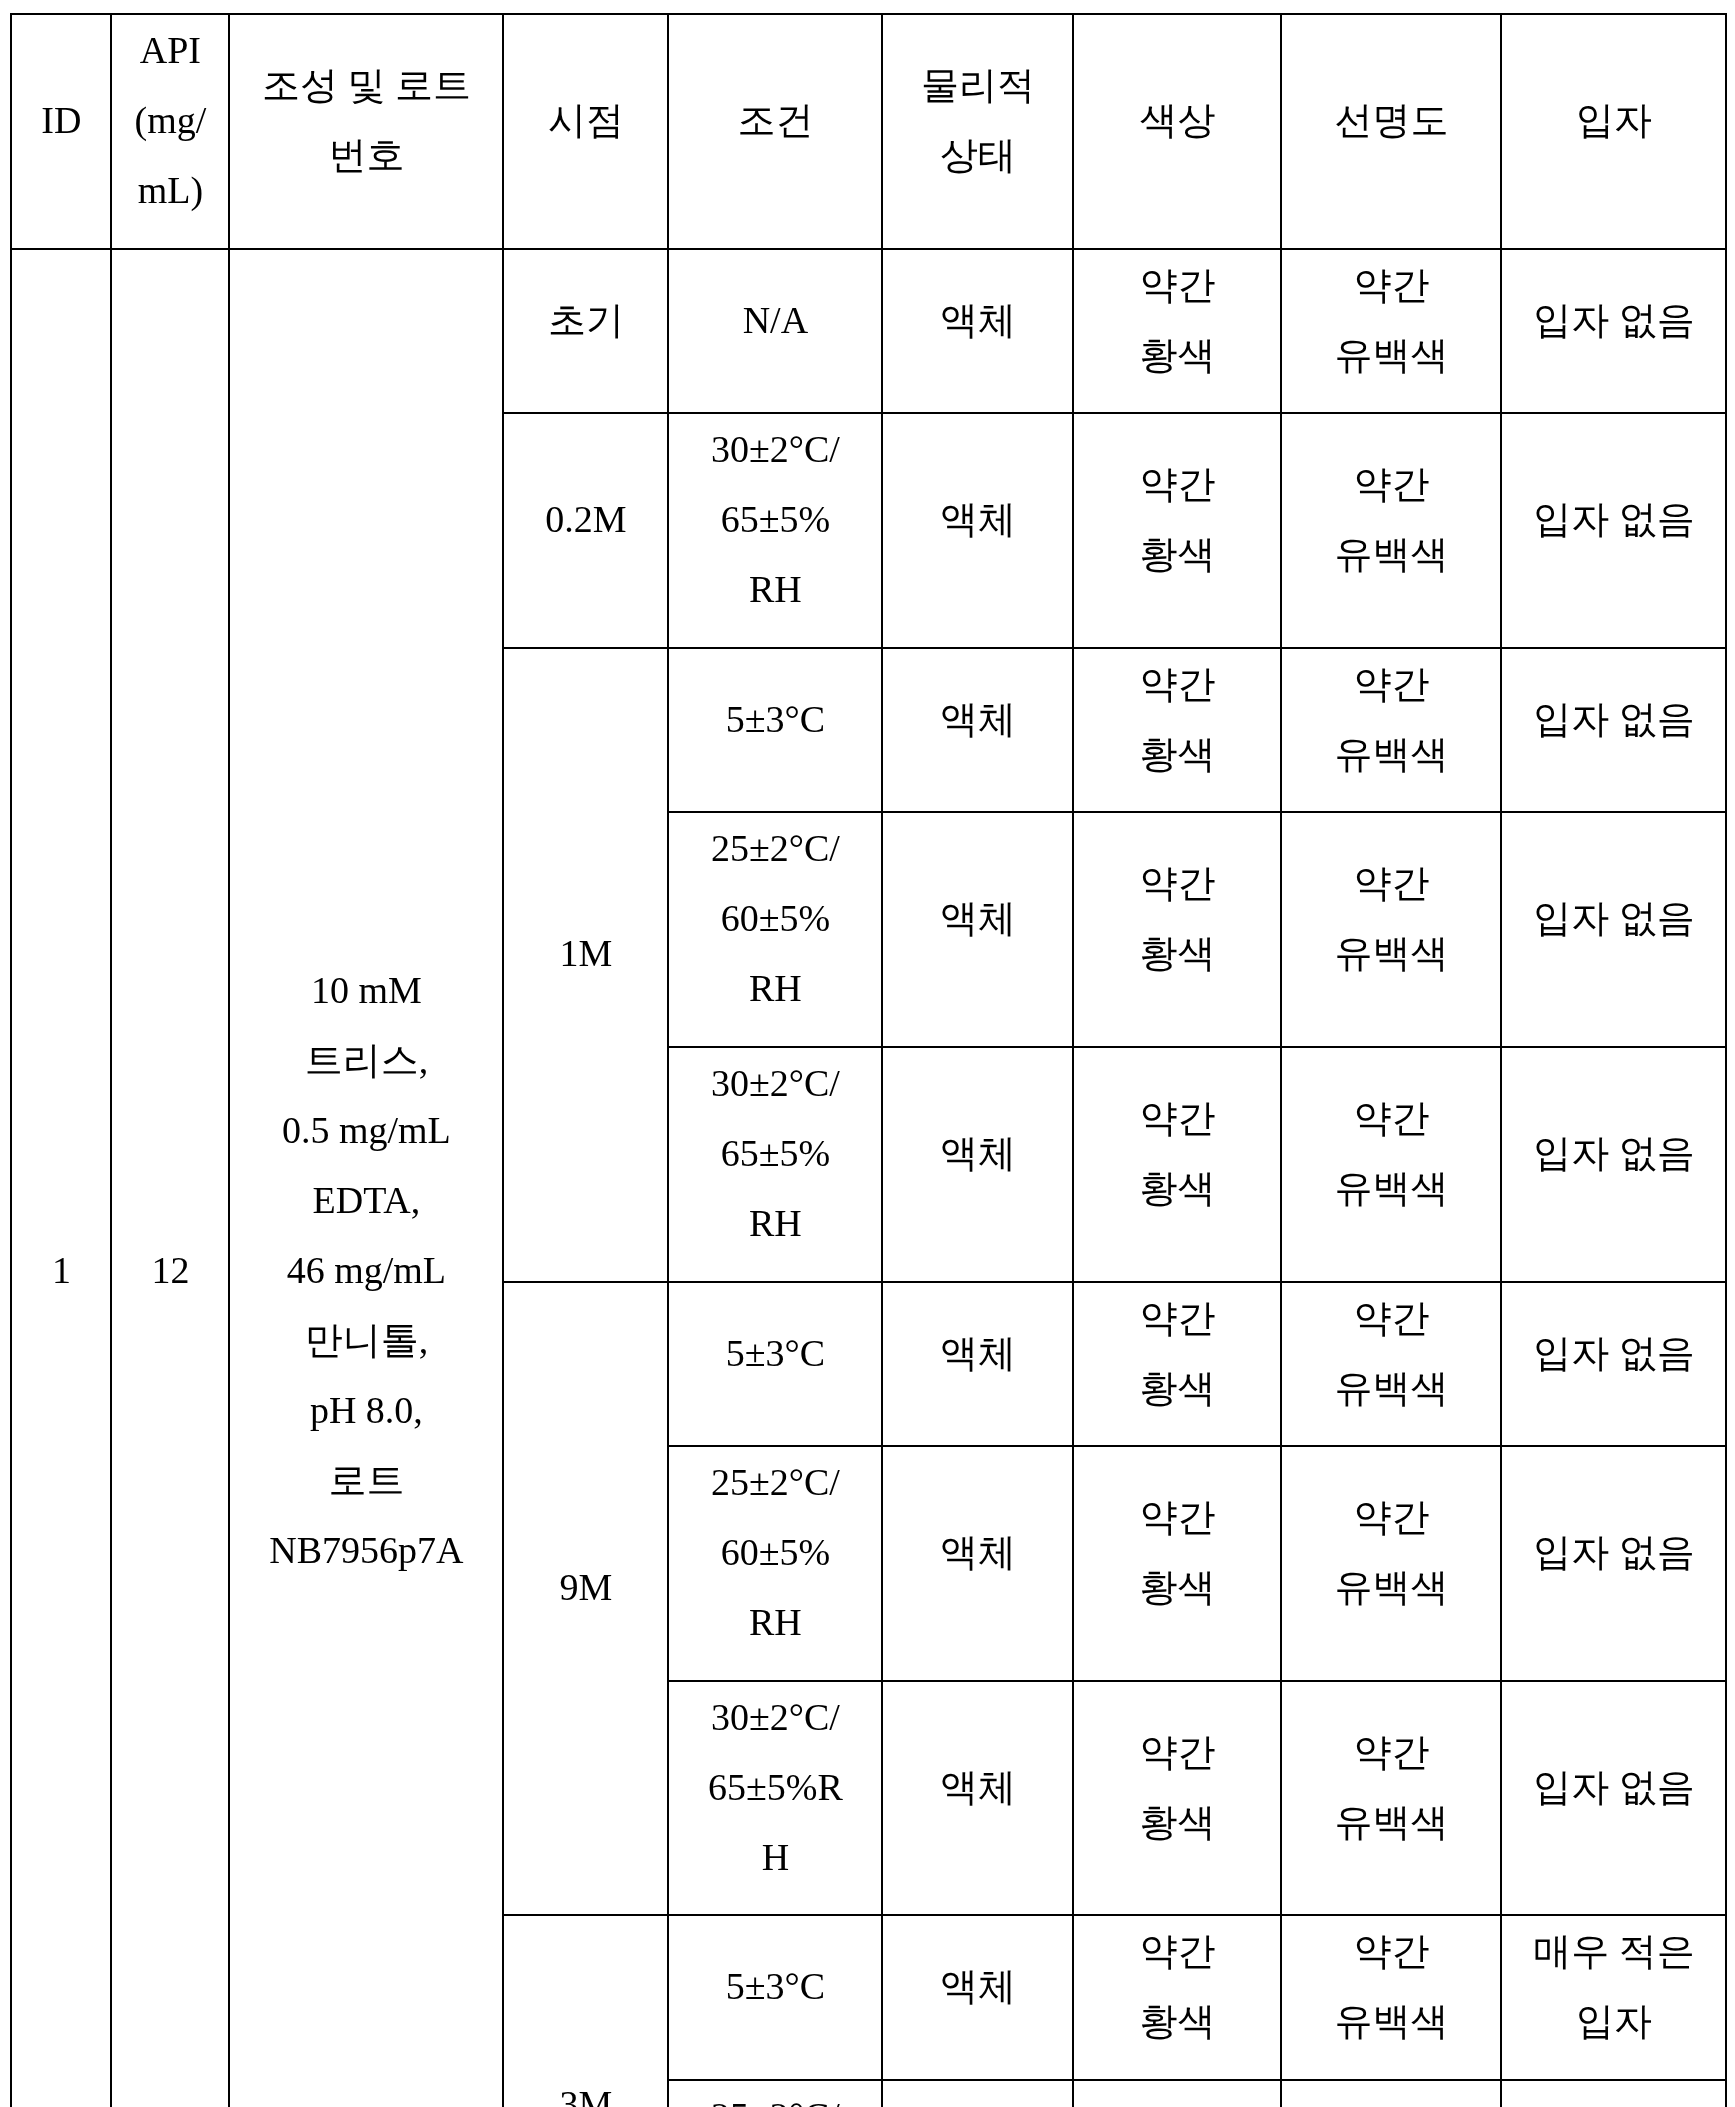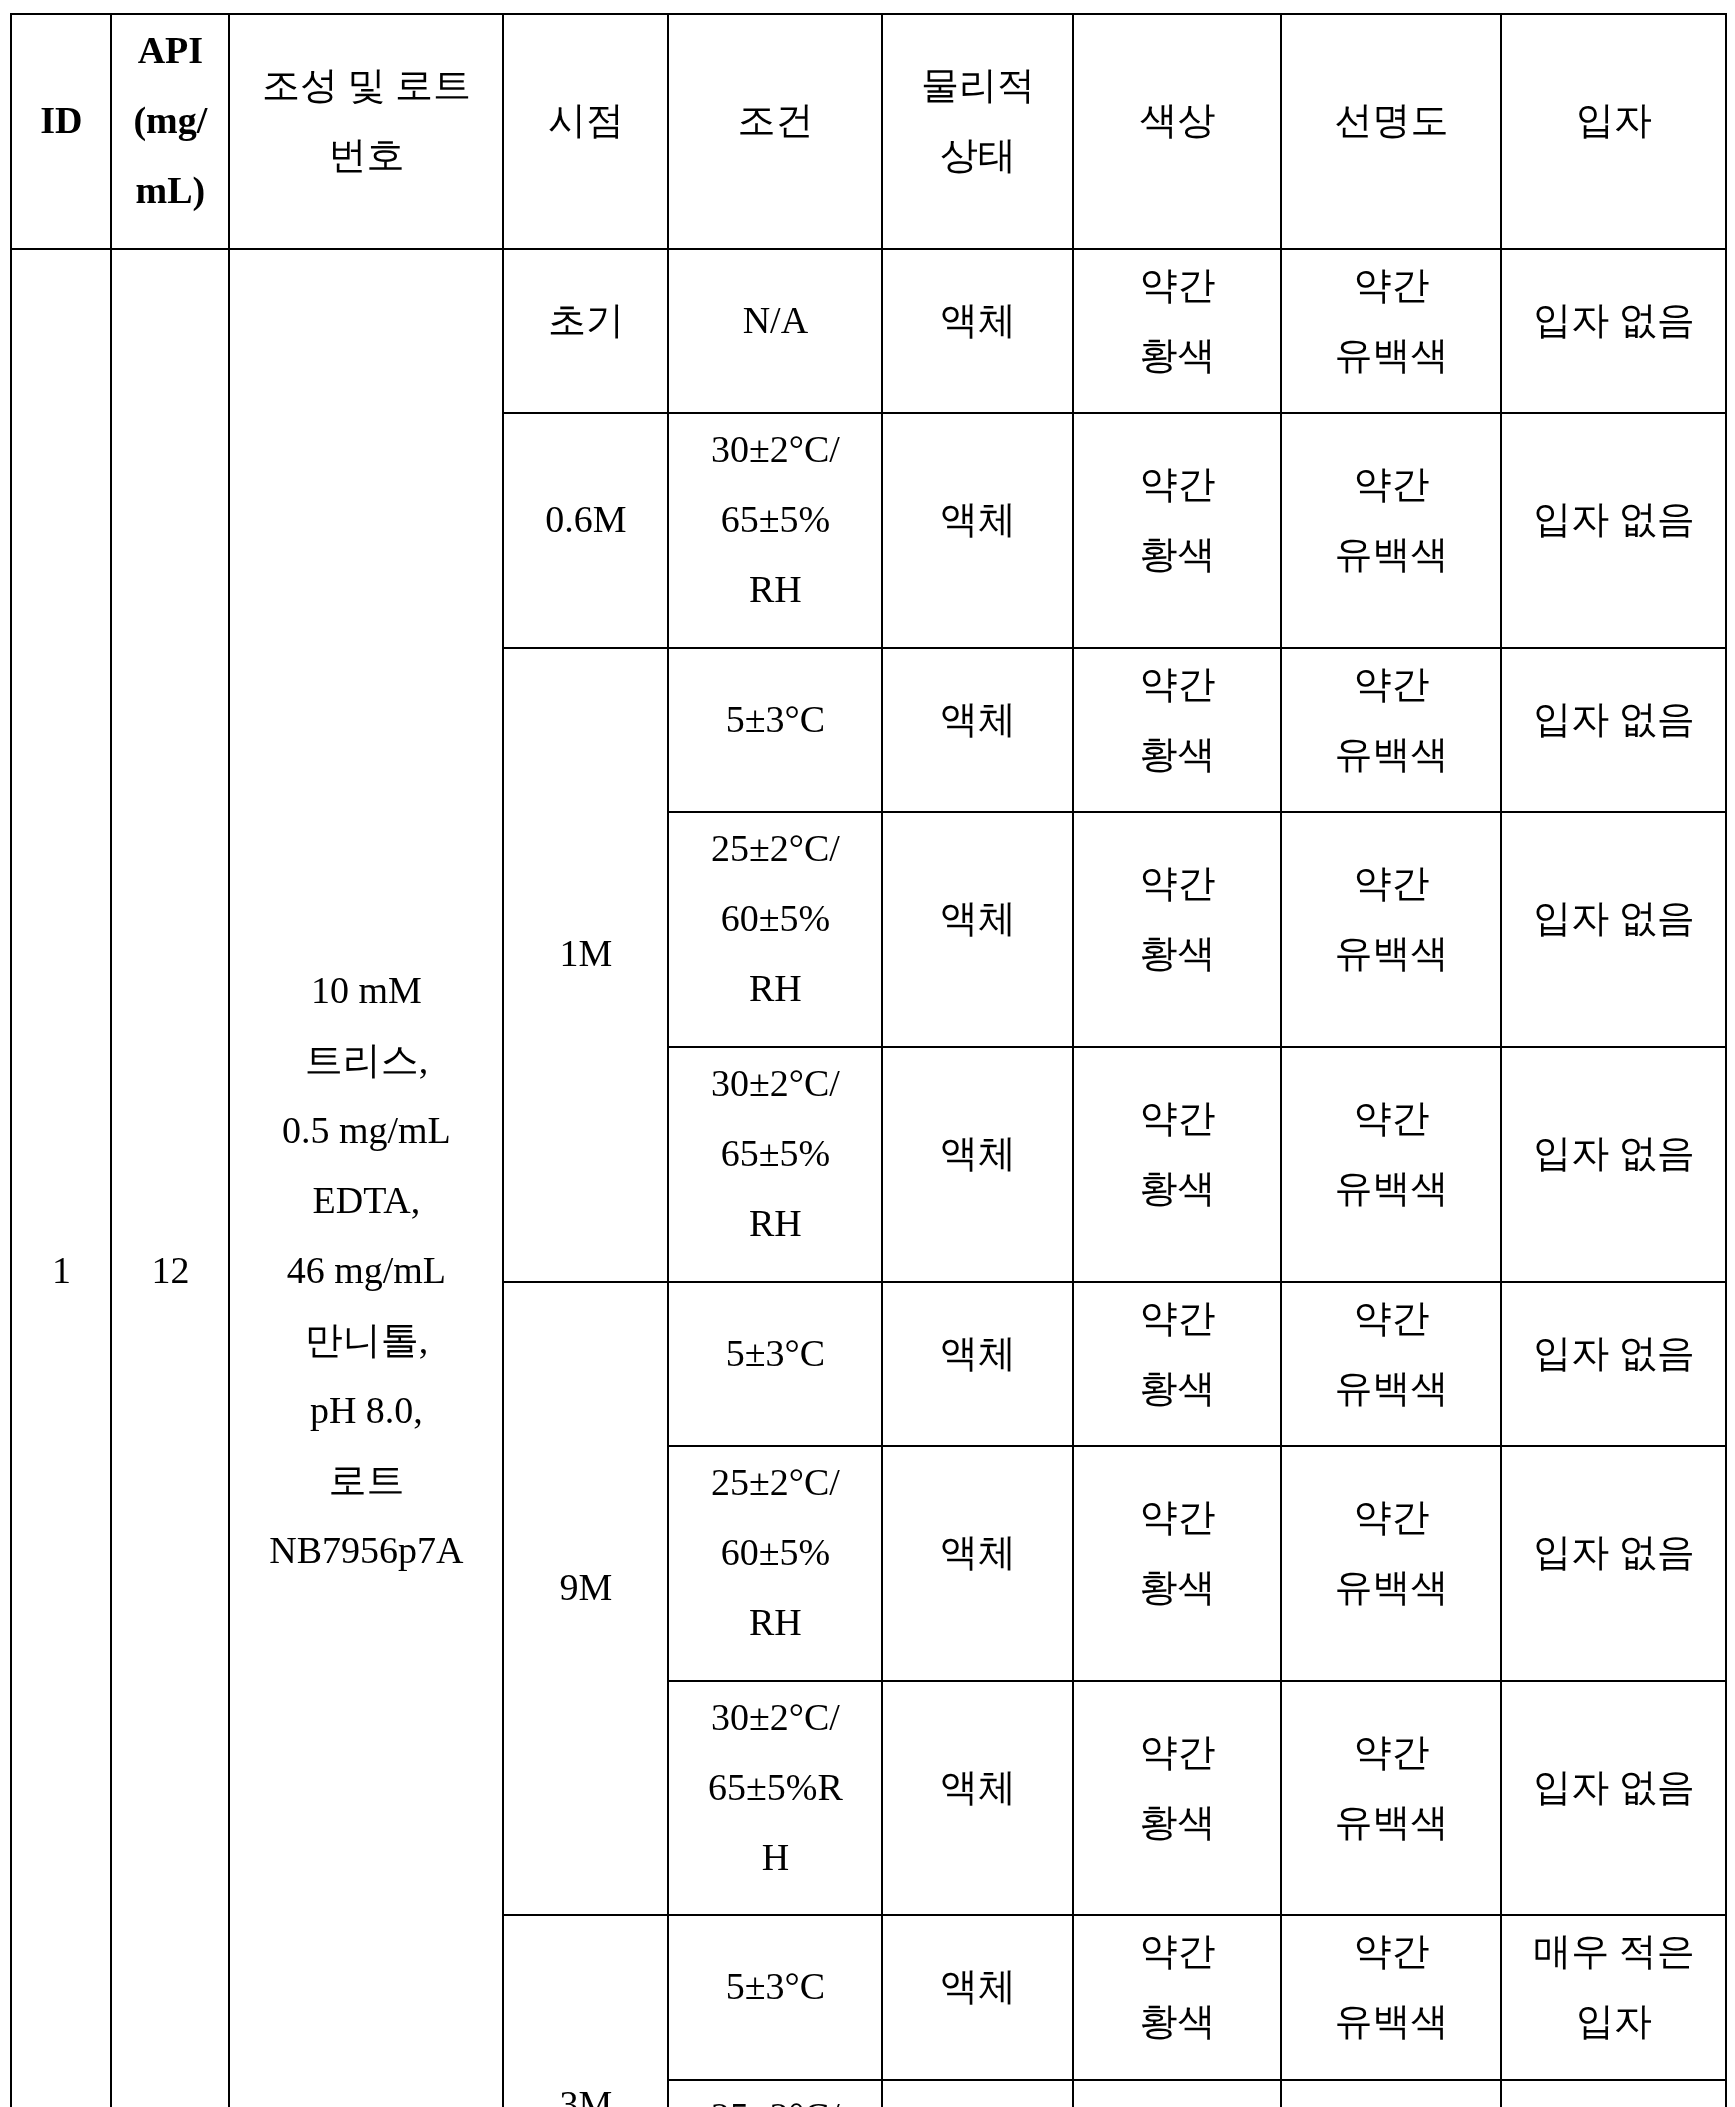--- a/index.html
+++ b/index.html
@@ -8,21 +8,21 @@
     position: absolute; left: 10.4px; top: 13px;
     width: 1715px; border-collapse: collapse; table-layout: fixed;
     font-family: "Liberation Serif", "DejaVu Serif", serif;
     font-size: 38px; line-height: 70px; color: #000;
   }
   table.stab td, table.stab th {
     border: 2.6px solid #000; text-align: center; vertical-align: middle;
     padding: 0 3.5px 22.6px 3.5px; white-space: pre-line; font-weight: normal;
     overflow: hidden;
   }
-  table.stab th.bold { font-weight: bold; }
+  table.stab th.bold { font-weight: normal; }
   tr.h { height: 208px; }
   tr.r180 { height: 156px; }
   tr.r240 { height: 209px; }
 </style>
 </head>
 <body>
 
 <table class="stab">
   <colgroup>
     <col style="width:100px">
@@ -68,21 +68,21 @@
       <td>초기</td>
       <td>N/A</td>
       <td>액체</td>
       <td>약간
 황색</td>
       <td>약간
 유백색</td>
       <td>입자 없음</td>
     </tr>
     <tr class="r240">
-      <td>0.6M</td>
+      <td>0.2M</td>
       <td>30±2°C/
 65±5%
 RH</td>
       <td>액체</td>
       <td>약간
 황색</td>
       <td>약간
 유백색</td>
       <td>입자 없음</td>
     </tr>

